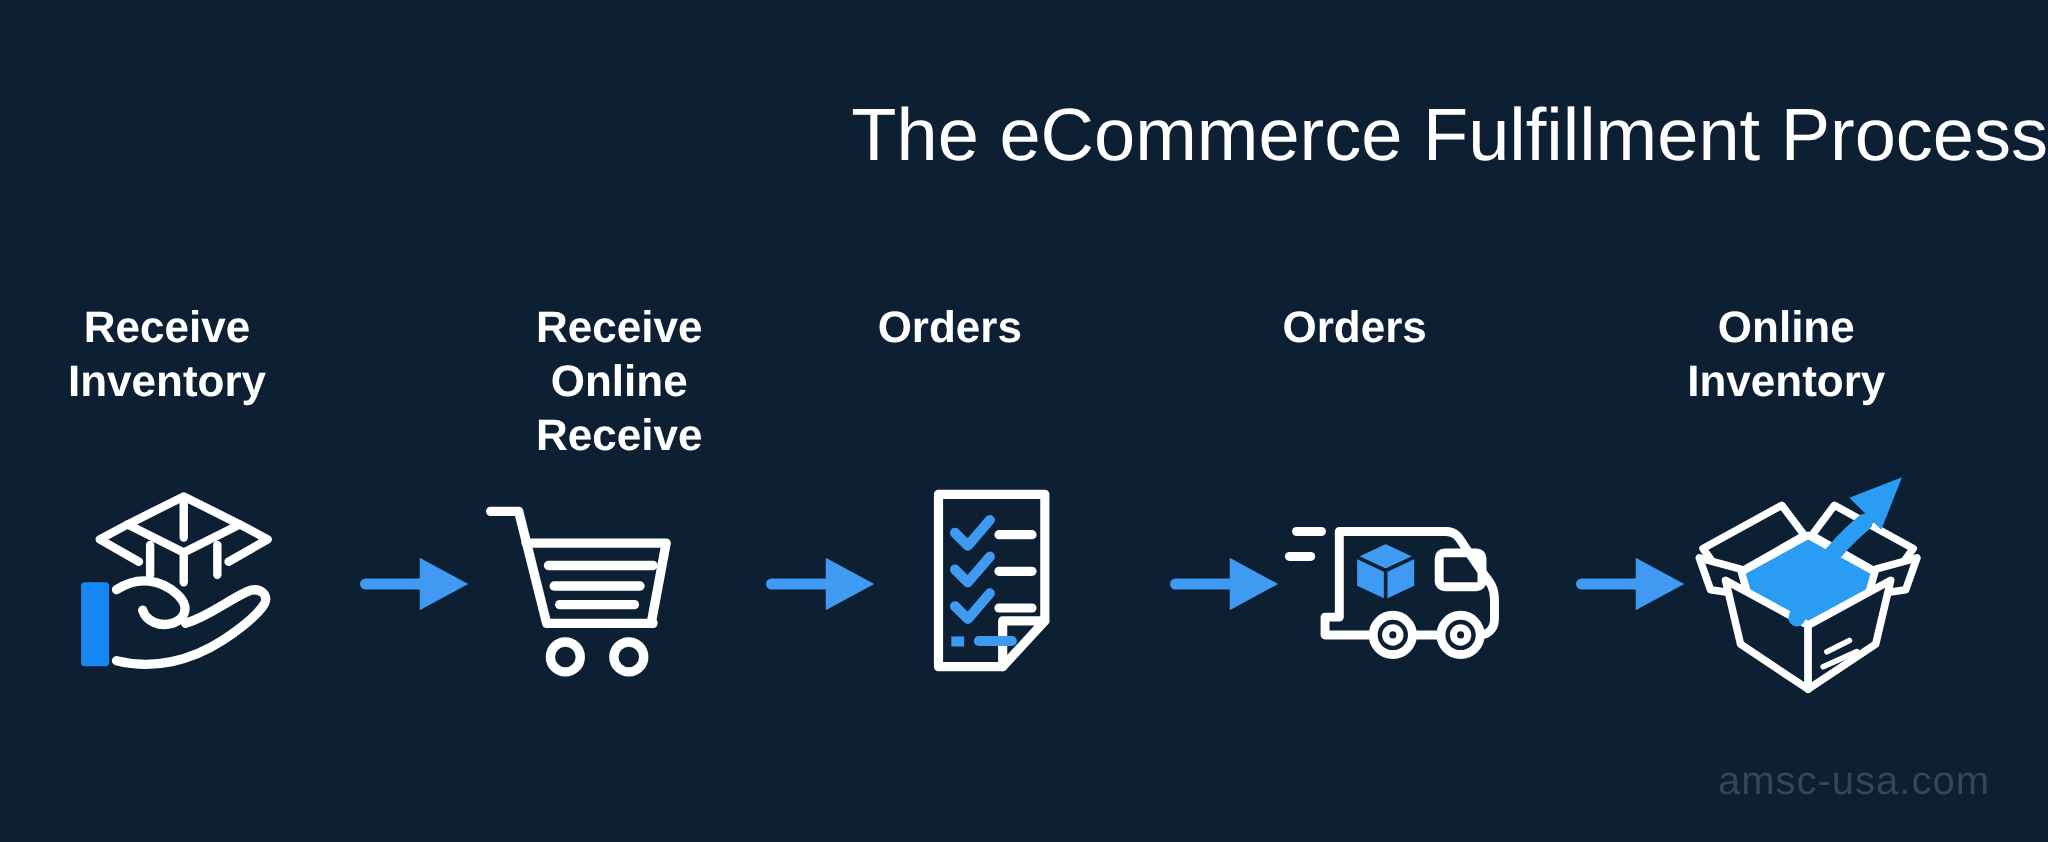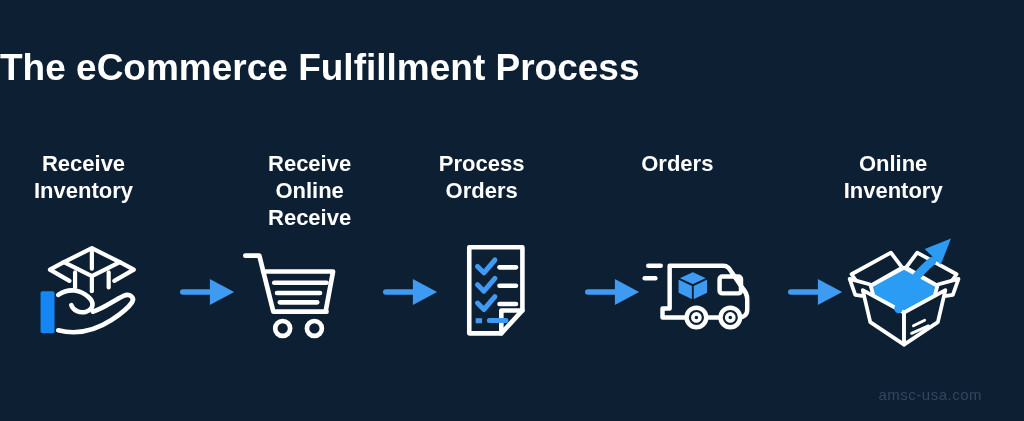--- a/index.html
+++ b/index.html
@@ -7,25 +7,25 @@
     width: 1024px;
     height: 421px;
     background: #0c1f33;
     font-family: "Liberation Sans", sans-serif;
     overflow: hidden;
     position: relative;
   }
   .title {
     padding-top: 46px;
     margin: 0;
-    text-align: left;
+    text-align: right;
     color: #ffffff;
     font-size: 37px;
     line-height: 44px;
-    font-weight: 700;
+    font-weight: 400;
     letter-spacing: 0px;
   }
   .steps-row {
     display: flex;
     align-items: flex-start;
     padding: 0 34px;
     margin-top: 60px;
   }
   .step {
     flex: 1;
@@ -52,24 +52,24 @@
     width: 56px;
     height: 34px;
     margin-top: 125px;
     display: flex;
     align-items: center;
     justify-content: center;
     flex: none;
   }
   .watermark {
     position: absolute;
-    right: 42px;
+    right: 29px;
     bottom: 18px;
     color: #33465c;
-    font-size: 15px;
+    font-size: 20px;
     letter-spacing: 0.5px;
   }
 </style>
 </head>
 <body>
 
 <h1 class="title">The eCommerce Fulfillment Process</h1>
 
 <div class="steps-row">
 
@@ -127,21 +127,20 @@
 
   <div class="arrow-cell">
     <svg width="56" height="34" viewBox="0 0 60 34">
       <line x1="3" y1="17" x2="34" y2="17" stroke="#3f9af2" stroke-width="6" stroke-linecap="round"></line>
       <polygon points="32,3 58,17 32,31" fill="#3f9af2"></polygon>
     </svg>
   </div>
 
   <div class="step">
     <div class="step-label">
-      <div>Process</div>
       <div>Orders</div>
     </div>
     <div class="icon-area">
       <svg width="110" height="112" viewBox="0 0 120 120">
         <g stroke="#ffffff" stroke-width="5" fill="none" stroke-linecap="round" stroke-linejoin="round">
           <path d="M33 10 H91 V79 L68 104 H33 Z"></path>
           <path d="M91 79 L68 79 L68 104"></path>
           <path d="M66 32 H84"></path>
           <path d="M66 52 H84"></path>
           <path d="M66 72 H84"></path>

